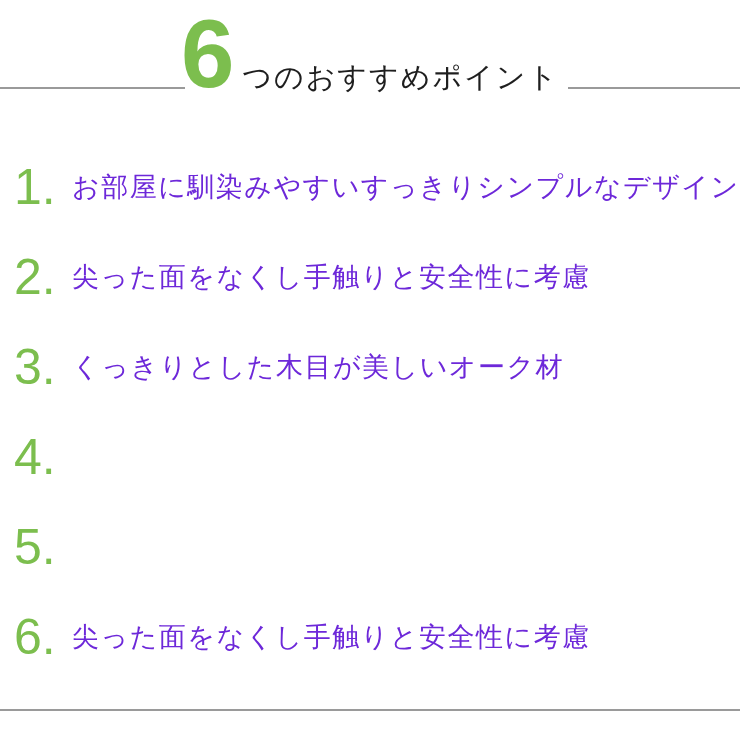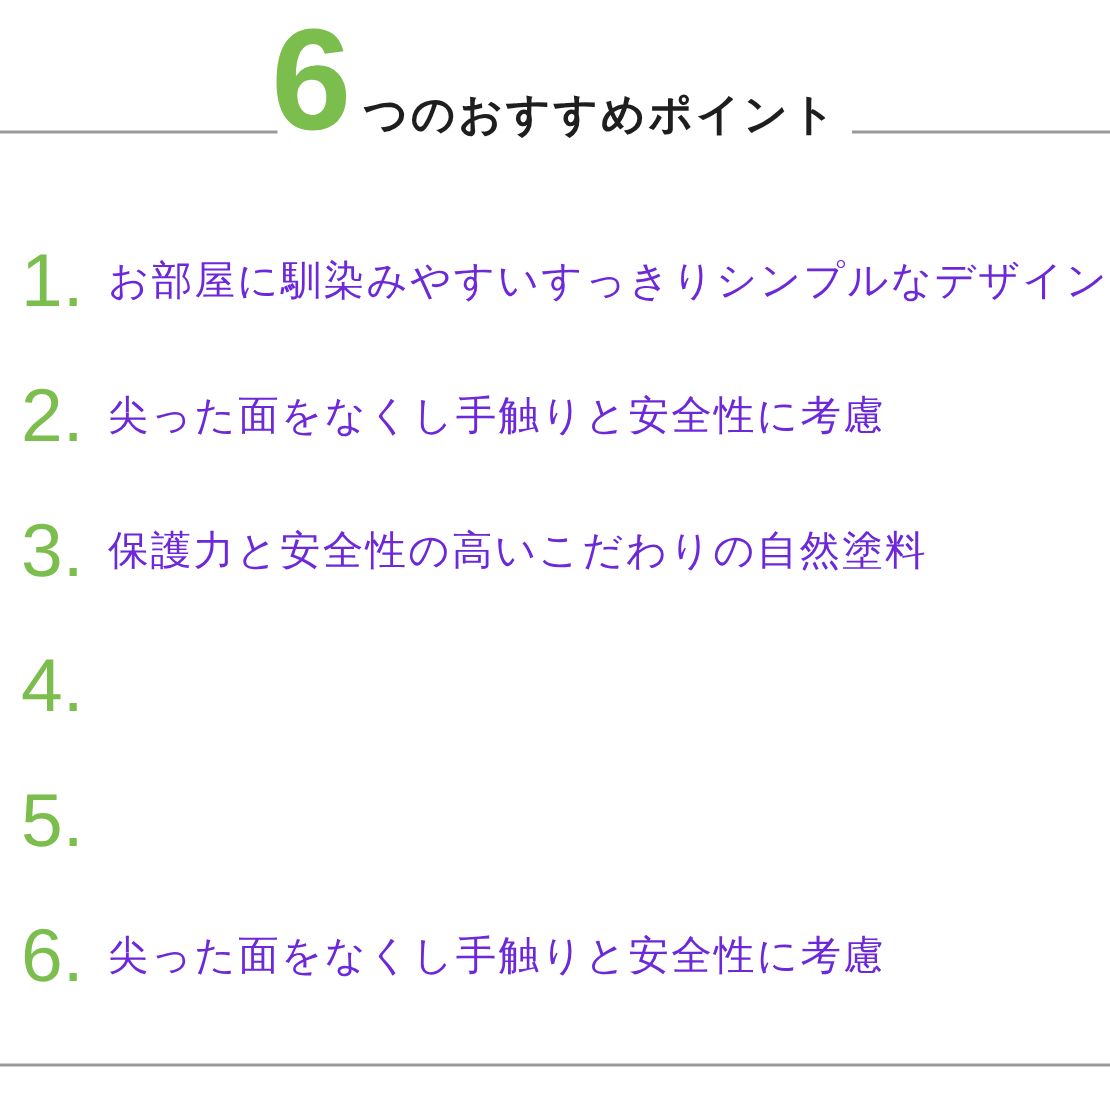--- a/index.html
+++ b/index.html
@@ -40,21 +40,21 @@
   .big-number {
     color: #7cbe4e;
     font-size: 96px;
     font-weight: 700;
     line-height: 107px;
     letter-spacing: 0;
   }
   .header-title {
     color: #1e1e1e;
     font-size: 29px;
-    font-weight: 700;
+    font-weight: 400;
     letter-spacing: 2px;
     margin-left: 8px;
   }
   
   .points {
     margin-top: 30px;
   }
   .point {
     display: flex;
     align-items: center;
@@ -105,21 +105,21 @@
     <div class="point">
       <span class="point-number">1.</span>
       <span class="point-text">お部屋に馴染みやすいすっきりシンプルなデザイン</span>
     </div>
     <div class="point">
       <span class="point-number">2.</span>
       <span class="point-text">尖った面をなくし手触りと安全性に考慮</span>
     </div>
     <div class="point">
       <span class="point-number">3.</span>
-      <span class="point-text">保護力と安全性の高いこだわりの自然塗料</span>
+      <span class="point-text">くっきりとした木目が美しいオーク材</span>
     </div>
     <div class="point">
       <span class="point-number">4.</span>
     </div>
     <div class="point">
       <span class="point-number">5.</span>
     </div>
     <div class="point">
       <span class="point-number">6.</span>
       <span class="point-text">尖った面をなくし手触りと安全性に考慮</span>

